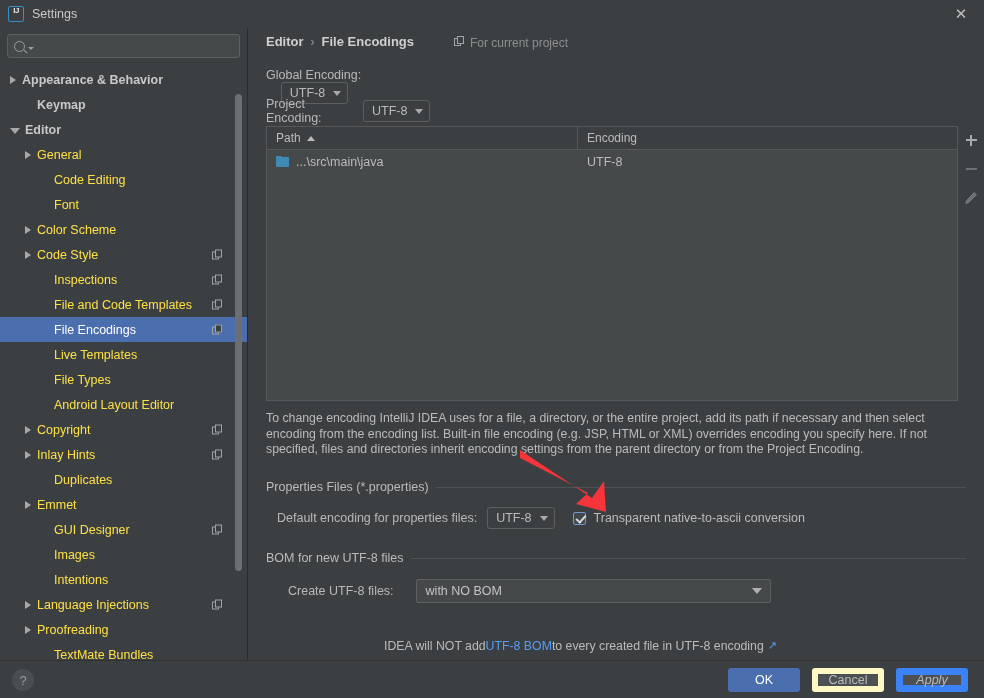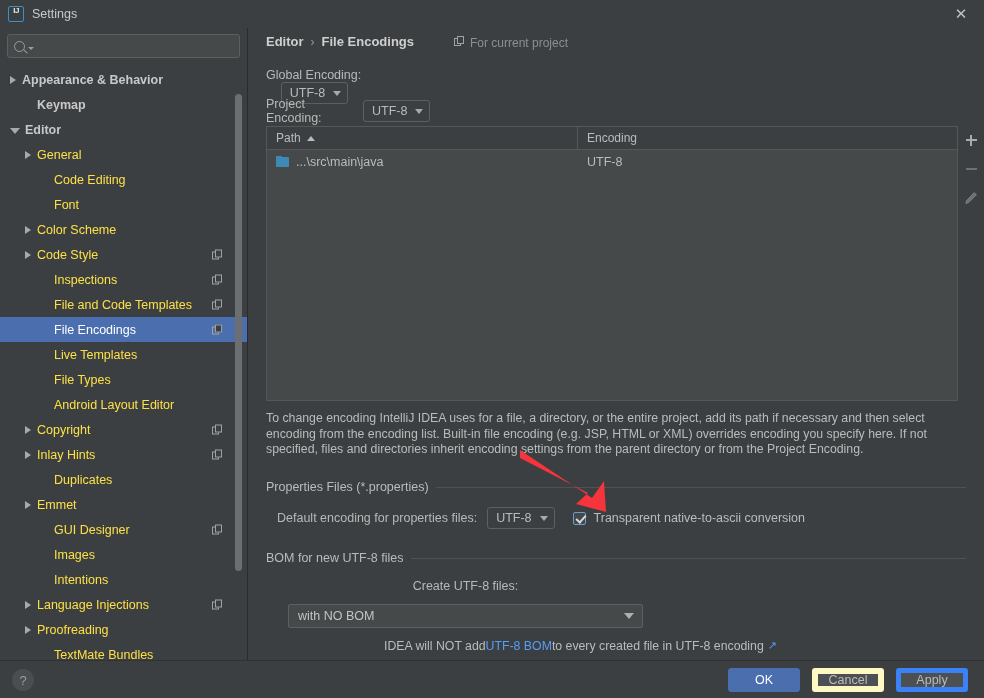--- a/index.html
+++ b/index.html
@@ -288,21 +288,21 @@
   .btn.ok {
     left: 728px; width: 72px;
     background: #4b6eaf; color: #ffffff; border: 1px solid #4b6eaf;
   }
   .btn.cancel {
     left: 812px; width: 72px;
     background: #4c5052; color: #bbbbbb; border: 6px solid #fef9c3;
   }
   .btn.apply {
     left: 896px; width: 72px;
-    background: #4c5052; color: #bbbbbb; border: 5px solid #3b82f6;
+    background: #4c5052; color: #bbbbbb; border: 7px solid #3b82f6; font-style: italic;
   }
 
   .annotation-arrow {
     position: absolute; left: 520px; top: 450px;
     width: 110px; height: 70px; pointer-events: none;
   }
 </style>
 </head>
 <body>
 
@@ -539,21 +539,21 @@
         <span class="checkbox checked"></span>
         <span class="cb-label">Transparent native-to-ascii conversion</span>
       </div>
     </div>
 
     <div class="group-title-row" style="left:17px; top:523px;">
       <span class="group-title">BOM for new UTF-8 files</span>
       <span class="group-line"></span>
     </div>
 
-    <div class="form-row" style="left:39px; top:551px; gap:11px;flex-direction:column;">
+    <div class="form-row" style="left:39px; top:551px; gap:22px;">
       <span class="form-label">Create UTF-8 files:</span>
       <div class="wide-combo">
         <span class="val">with NO BOM</span>
         <span class="chev"></span>
       </div>
     </div>
 
     <div class="bom-note">
       <span>IDEA will NOT add </span>
       <span class="bom-link">UTF-8 BOM</span>

